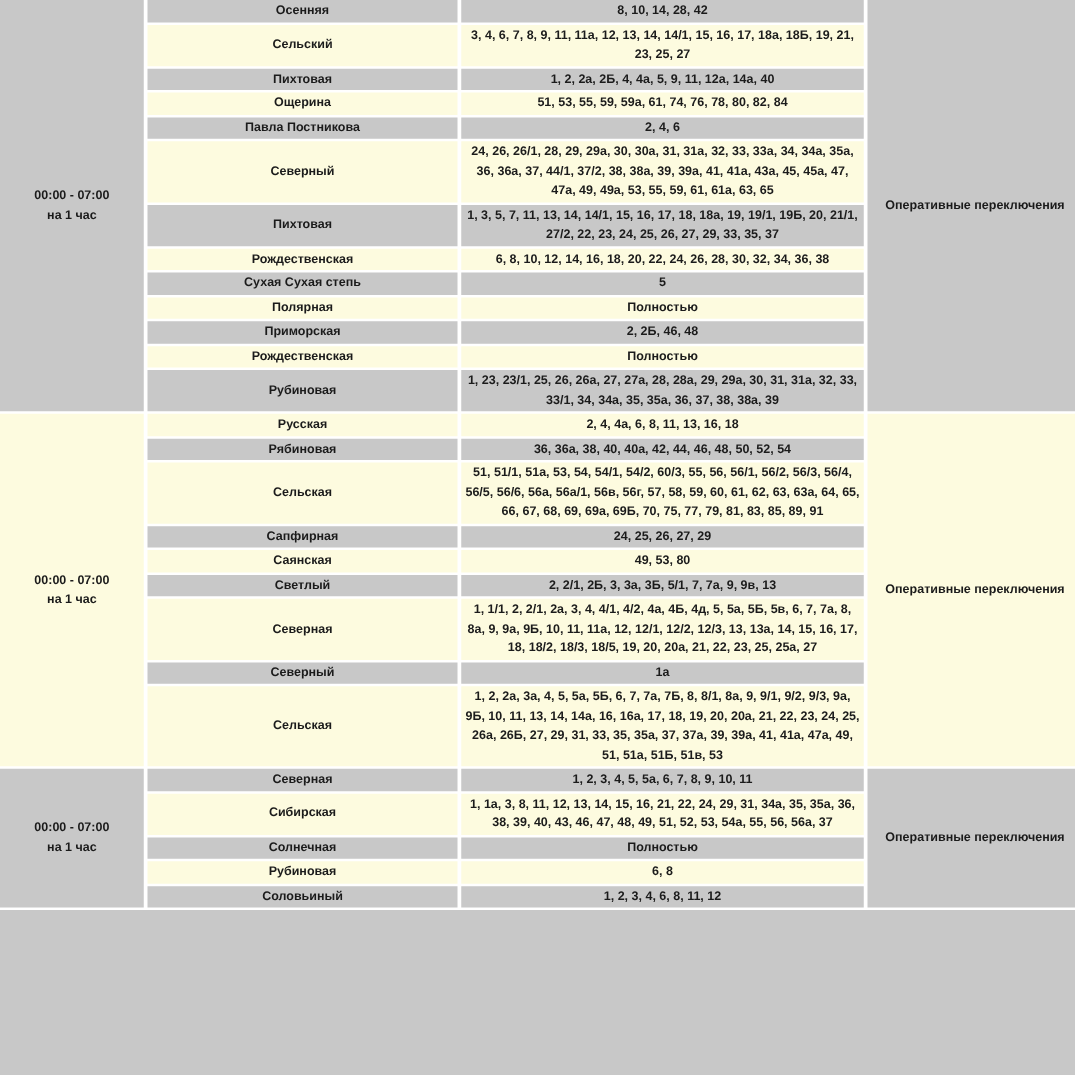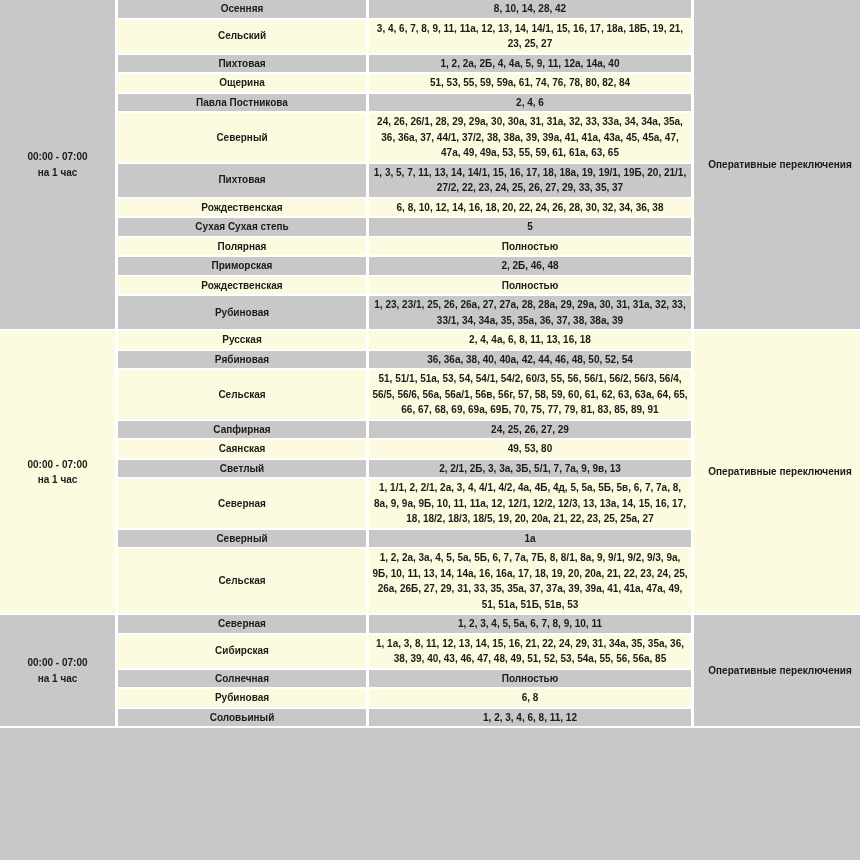--- a/index.html
+++ b/index.html
@@ -159,21 +159,21 @@
   <tbody class="sec-g">
     <tr>
       <td class="merged time-cell" rowspan="5">00:00 - 07:00
 на 1 час</td>
       <td class="street c-g">Северная</td>
       <td class="houses c-g">1, 2, 3, 4, 5, 5а, 6, 7, 8, 9, 10, 11</td>
       <td class="merged note-cell" rowspan="5">Оперативные переключения</td>
     </tr>
     <tr>
       <td class="street c-y">Сибирская</td>
-      <td class="houses c-y">1, 1а, 3, 8, 11, 12, 13, 14, 15, 16, 21, 22, 24, 29, 31, 34а, 35, 35а, 36, 38, 39, 40, 43, 46, 47, 48, 49, 51, 52, 53, 54а, 55, 56, 56а, 85</td>
+      <td class="houses c-y">1, 1а, 3, 8, 11, 12, 13, 14, 15, 16, 21, 22, 24, 29, 31, 34а, 35, 35а, 36, 38, 39, 40, 43, 46, 47, 48, 49, 51, 52, 53, 54а, 55, 56, 56а, 37</td>
     </tr>
     <tr>
       <td class="street c-g">Солнечная</td>
       <td class="houses c-g">Полностью</td>
     </tr>
     <tr>
       <td class="street c-y">Рубиновая</td>
       <td class="houses c-y">6, 8</td>
     </tr>
     <tr>

